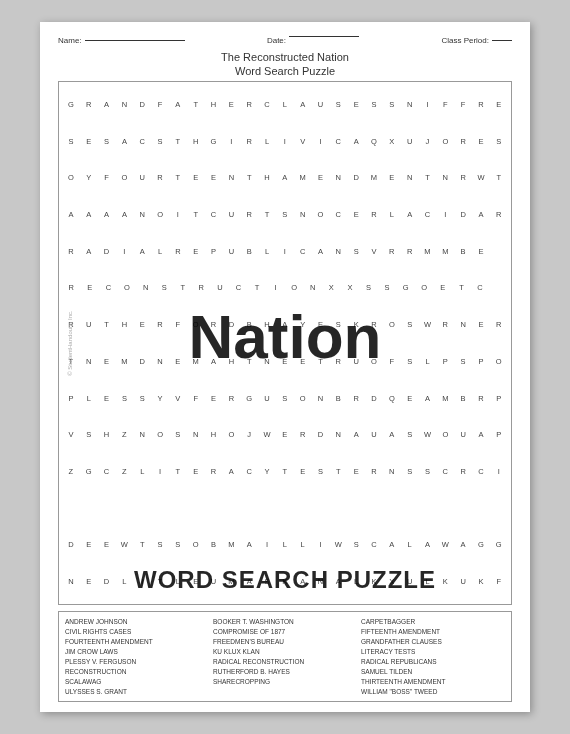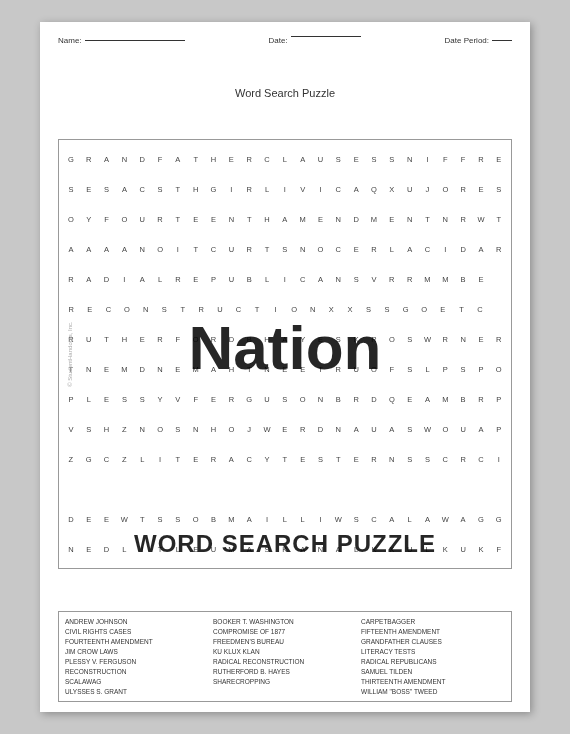--- a/index.html
+++ b/index.html
@@ -14,21 +14,20 @@
     }
     .page {
       width: 490px;
       height: 690px;
       background: #fff;
       box-shadow: 2px 2px 8px rgba(0,0,0,0.3);
       padding: 14px 18px 10px 18px;
       display: flex;
       flex-direction: column;
       position: relative;
-      gap: 36px;
     }
     .header-line {
       display: flex;
       justify-content: space-between;
       align-items: center;
       font-size: 8px;
       color: #333;
       margin-bottom: 6px;
     }
     .header-line .name-field {
@@ -168,26 +167,27 @@
   <div class="header-line">
     <div class="name-field">
       <span>Name:</span>
       <span class="line"></span>
     </div>
     <div class="date-field">
       <span>Date:</span>
       <span class="line"></span>
     </div>
     <div class="period-field">
-      <span>Date Period:</span>
+      <span>Class Period:</span>
       <span class="line"></span>
     </div>
   </div>
 
   <div class="title-section">
+    <div class="main-title">The Reconstructed Nation</div>
     <div class="sub-title">Word Search Puzzle</div>
   </div>
 
   <div class="puzzle-container">
     <div class="side-watermark">© StudentHandouts, Inc.</div>
     <div class="puzzle-grid" id="puzzle-grid">
         <div class="grid-row">
           <div class="grid-cell">G</div>
           <div class="grid-cell">R</div>
           <div class="grid-cell">A</div>

